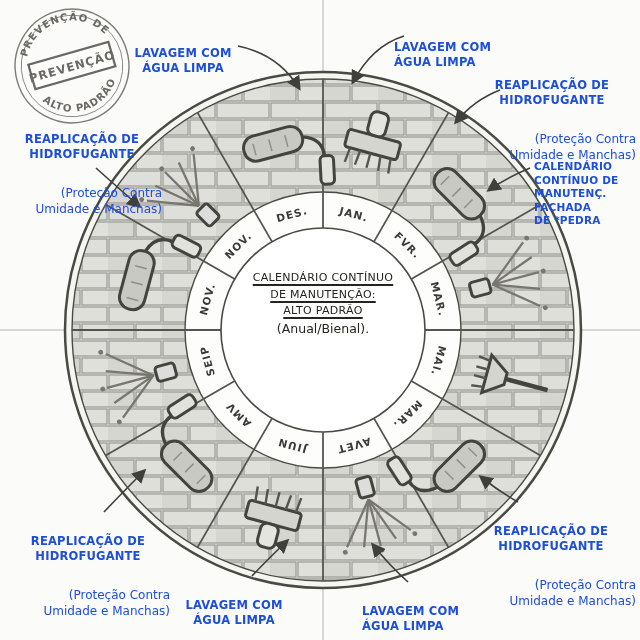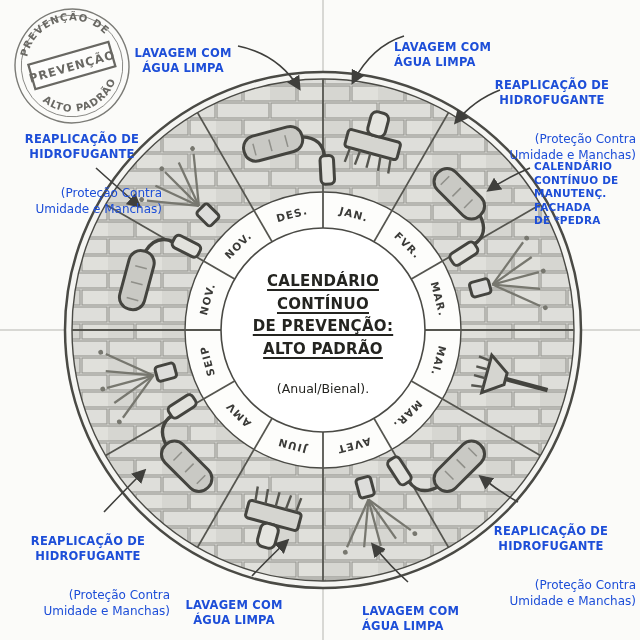--- a/index.html
+++ b/index.html
@@ -4,23 +4,23 @@
 <style>
   html,body{margin:0;padding:0;background:#ffffff;}
   .canvas{position:relative;width:640px;height:640px;background:#fbfbf9;overflow:hidden;
           font-family:"DejaVu Sans","Liberation Sans",sans-serif;color:#242420;}
   svg.layer{position:absolute;left:0;top:0;}
   .callout{position:absolute;white-space:pre-line;text-align:center;line-height:1.28;color:#1d4ed8;}
   .callout .t{display:block;font-weight:700;font-size:11.5px;letter-spacing:.2px;}
   .callout .s{display:block;font-weight:400;font-size:12px;margin-top:4px;text-align:right;}
   .align-left{text-align:left;}
   .center-title{position:absolute;left:228px;top:270px;width:190px;text-align:center;line-height:1.5;}
-  .ct{display:block;font-weight:700;font-size:15px;letter-spacing:.3px;
+  .ct{display:block;font-weight:400;font-size:11px;letter-spacing:.3px;
       text-decoration:underline;text-underline-offset:3px;text-decoration-thickness:1.5px;}
-  .ct-sub{display:block;font-weight:400;font-size:12.5px;margin-top:20px;}
+  .ct-sub{display:block;font-weight:400;font-size:12.5px;margin-top:0;}
   .stamp-wrap{position:absolute;left:6px;top:0px;width:132px;height:132px;transform:rotate(-16deg);opacity:.88;}
   .stamp-txt{font-weight:700;fill:#55544f;letter-spacing:1px;}
 </style>
 </head>
 <body>
 
 <div class="canvas">
 
   <svg class="layer" width="640" height="640" viewBox="0 0 640 640">
     <defs>
@@ -157,21 +157,21 @@
       <text class="stamp-txt" font-size="10">
         <textPath href="#stamp-arc-bottom" xlink:href="#stamp-arc-bottom" startOffset="50%" text-anchor="middle">ALTO PADRÃO</textPath>
       </text>
       <rect x="24" y="52" width="82" height="25" fill="rgba(255,255,255,0.6)" stroke="#55544f" stroke-width="2.2"></rect>
       <text x="65" y="69.5" text-anchor="middle" font-size="11.5" class="stamp-txt">PREVENÇÃO</text>
     </svg>
   </div>
 
   <div class="center-title">
     <span class="ct">CALENDÁRIO CONTÍNUO</span>
-    <span class="ct">DE PREVENÇÃO:</span>
+    <span class="ct">DE MANUTENÇÃO:</span>
     <span class="ct">ALTO PADRÃO</span>
     <span class="ct-sub">(Anual/Bienal).</span>
   </div>
 
   <div class="callout" style="left:118px;top:26px;width:130px;">
     <span class="t">LAVAGEM COM
 ÁGUA LIMPA</span>
   </div>
 
   <div class="callout align-left" style="left:394px;top:20px;width:122px;">

